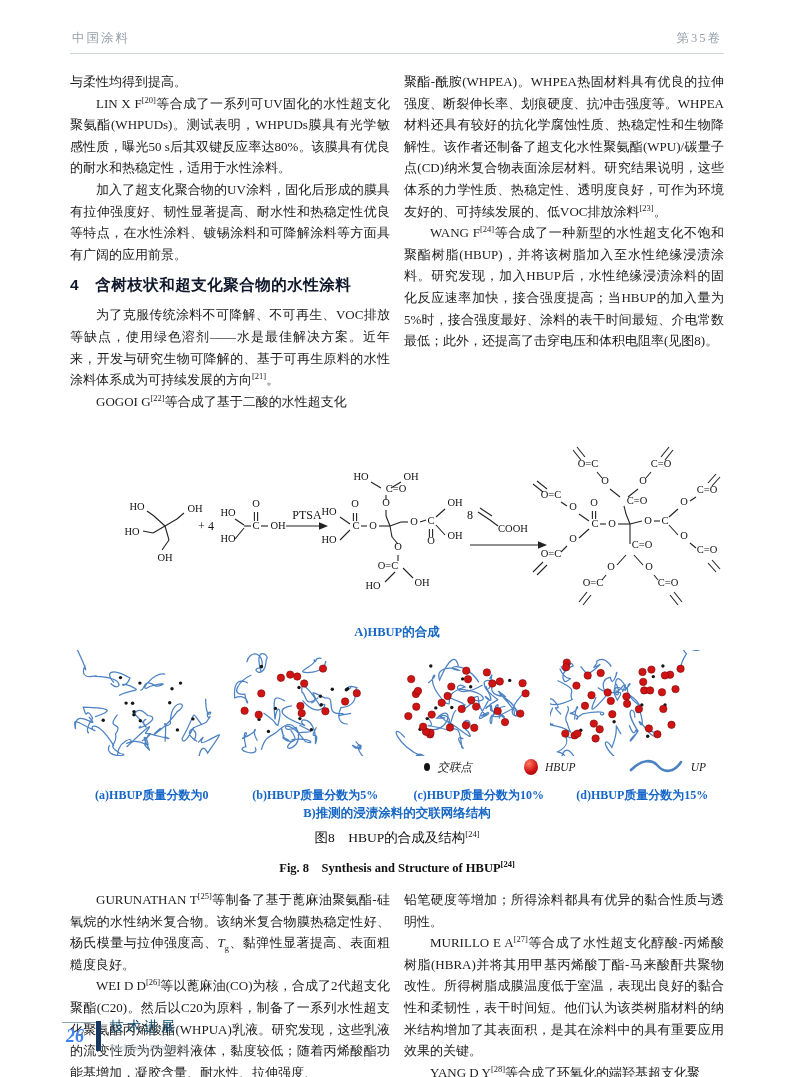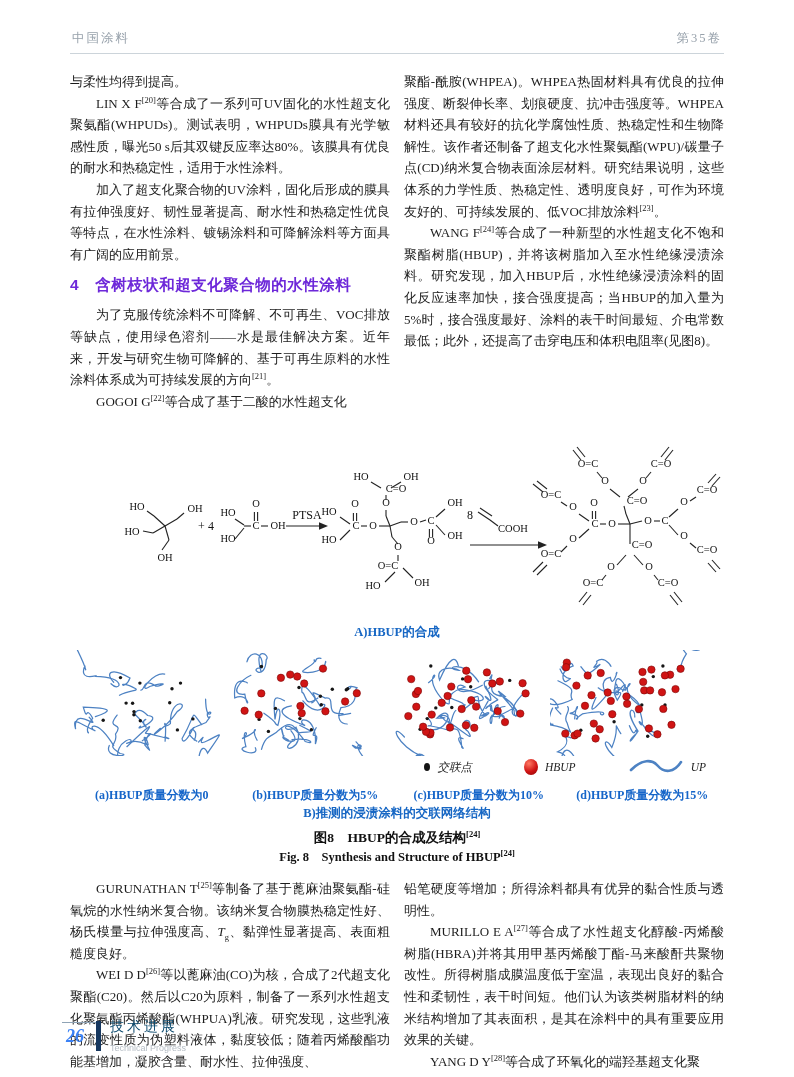--- a/index.html
+++ b/index.html
@@ -13,21 +13,21 @@
   }
   .cols{display:flex;gap:14px;padding:0 70px;}
   .cols-top{margin-top:17px;height:352px;overflow:hidden;}
   .cols-bottom{margin-top:12px;height:200px;overflow:hidden;}
   .col{width:320px;}
   p.para{margin:0;font-size:13px;line-height:21.6px;text-align:justify;}
   p.para.ind{text-indent:2em;}
   sup{font-size:8.5px;line-height:0;}
   sub{font-size:8.5px;line-height:0;}
   h2.section{
-    color:#6d28d9;font-family:"Liberation Sans","DejaVu Sans",sans-serif;
+    color:#0f172a;font-family:"Liberation Sans","DejaVu Sans",sans-serif;
     font-size:15.5px;font-weight:bold;margin:10px 0 8px;letter-spacing:0.5px;
   }
   h2.section .sec-num{margin-right:16px;}
   .figure{width:654px;margin:6px auto 0;}
   .scheme-wrap{width:654px;}
   .cap-blue{
     text-align:center;color:#1767c4;font-weight:bold;font-size:12.5px;margin-top:1px;
   }
   .panels{display:flex;gap:10px;margin-top:9px;}
   .panel{width:150px;height:106px;}
@@ -37,22 +37,22 @@
   .legend-item .sym{margin-right:7px;display:inline-block;}
   .dot-black{width:6px;height:8px;border-radius:50%;background:#141414;}
   .sphere-red{
     width:14px;height:16px;border-radius:50%;
     background:radial-gradient(circle at 35% 28%,#ff7a64,#d01414 55%,#8c0505);
   }
   .panel-labels{display:flex;margin-top:9px;}
   .panel-labels .pl{
     width:25%;text-align:center;color:#1565c9;font-weight:bold;font-size:12px;white-space:nowrap;
   }
-  .cap-cn{text-align:center;font-weight:bold;font-size:13.5px;margin-top:7px;color:#111;}
-  .cap-en{text-align:center;font-weight:bold;font-size:12.5px;margin-top:2px;color:#111;}
+  .cap-cn{text-align:center;font-weight:normal;font-size:13.5px;margin-top:7px;color:#111;}
+  .cap-en{text-align:center;font-weight:bold;font-size:12.5px;margin-top:13px;color:#111;}
   .footer{position:absolute;left:62px;bottom:24px;display:flex;align-items:center;}
   .page-num{
     font-size:18px;font-weight:bold;font-style:italic;color:#3b82f6;
     border-top:1.5px solid #8fa3b5;padding:3px 12px 3px 4px;
   }
   .footer-bar{width:5px;height:30px;background:#16375f;margin-right:9px;}
   .footer-sec .sec-cn{
     color:#0c4a6e;font-family:"Liberation Sans","DejaVu Sans",sans-serif;
     font-size:14px;letter-spacing:3px;
   }

